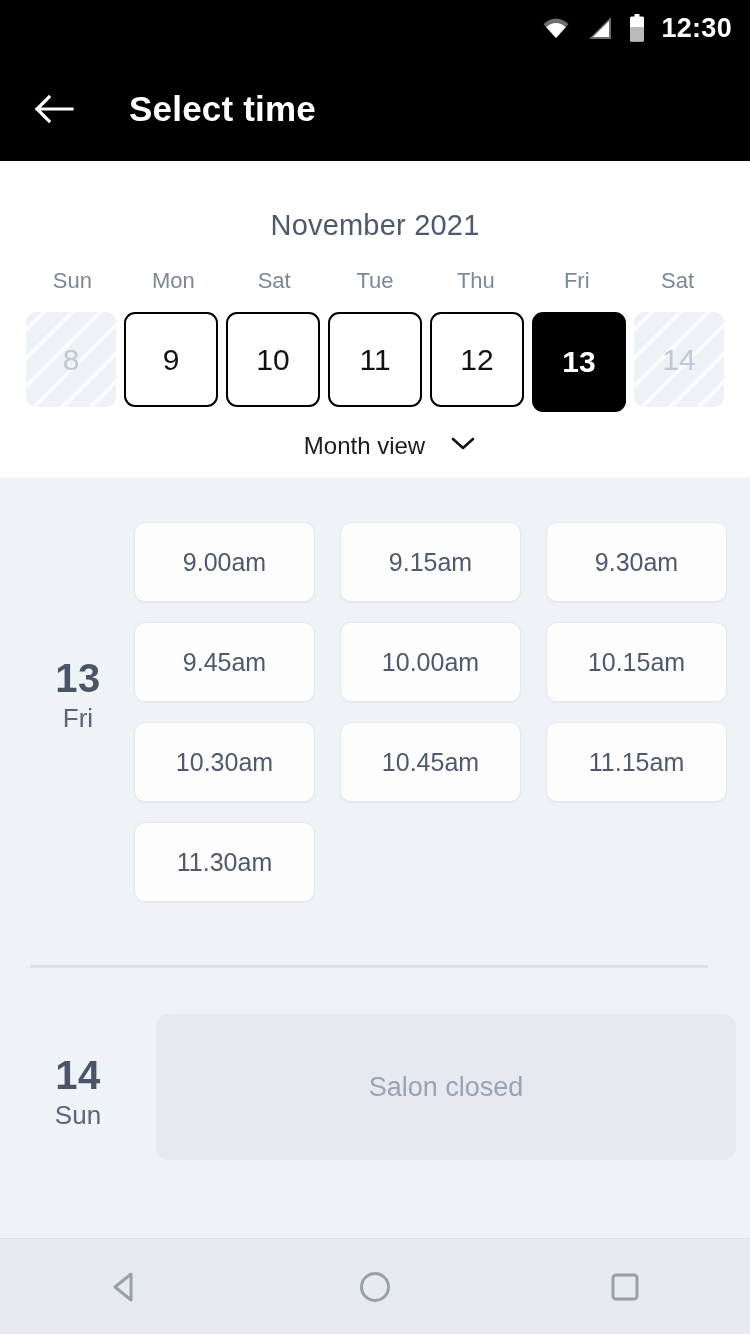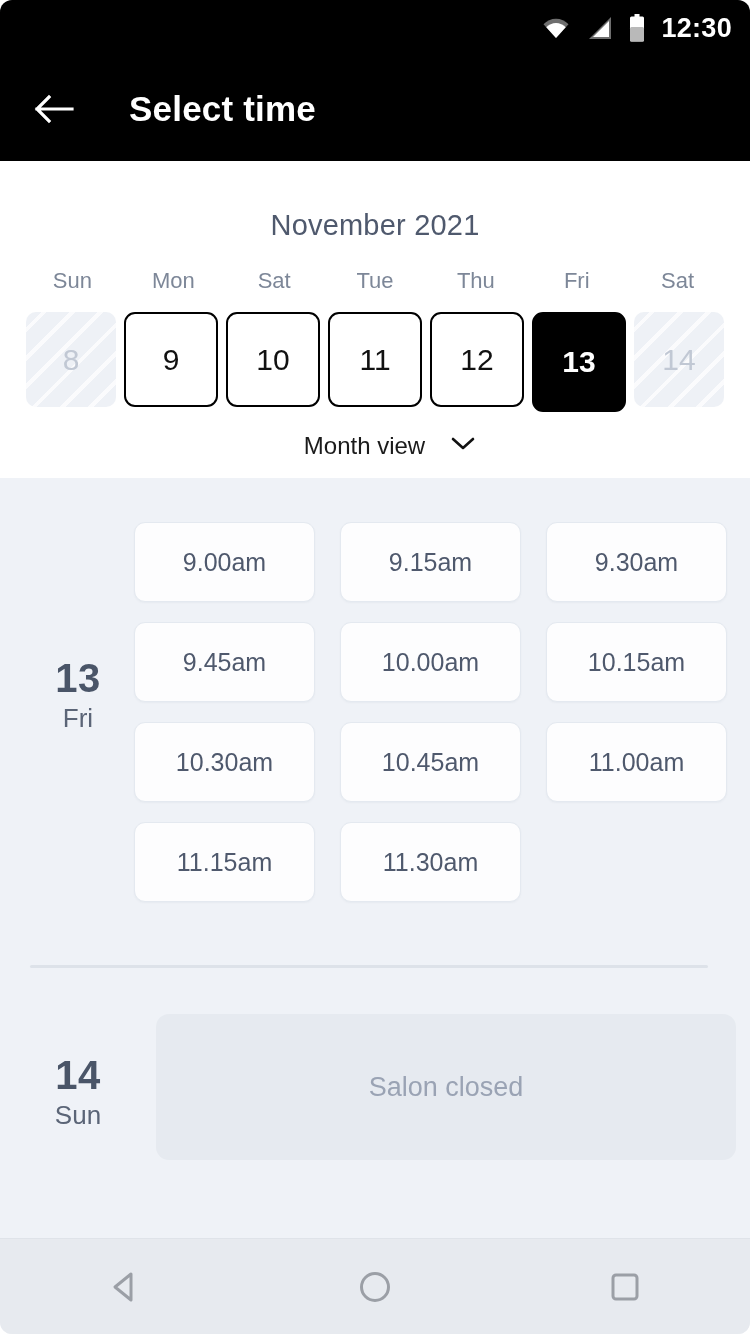--- a/index.html
+++ b/index.html
@@ -11,21 +11,20 @@
     font-family: "Liberation Sans", sans-serif;
     overflow: hidden;
   }
 
   #app {
     position: relative;
     width: 750px;
     height: 1334px;
     background: #eff2f7;
     overflow: hidden;
-    border-radius: 12px;
   }
 
   
   .statusbar {
     position: absolute;
     top: 0; left: 0;
     width: 750px;
     height: 56px;
     background: #000000;
     display: flex;
@@ -351,21 +350,20 @@
       </div>
       <div class="slot-grid">
         <div class="slot">9.00am</div>
         <div class="slot">9.15am</div>
         <div class="slot">9.30am</div>
         <div class="slot">9.45am</div>
         <div class="slot">10.00am</div>
         <div class="slot">10.15am</div>
         <div class="slot">10.30am</div>
         <div class="slot">10.45am</div>
-        <div class="slot">11.00am</div>
         <div class="slot">11.15am</div>
         <div class="slot">11.30am</div>
       </div>
     </div>
 
     <div class="divider" style="top:487px;"></div>
 
     <div class="closed-row" style="top:536px;">
       <div class="day-label">
         <span class="day-num">14</span>

